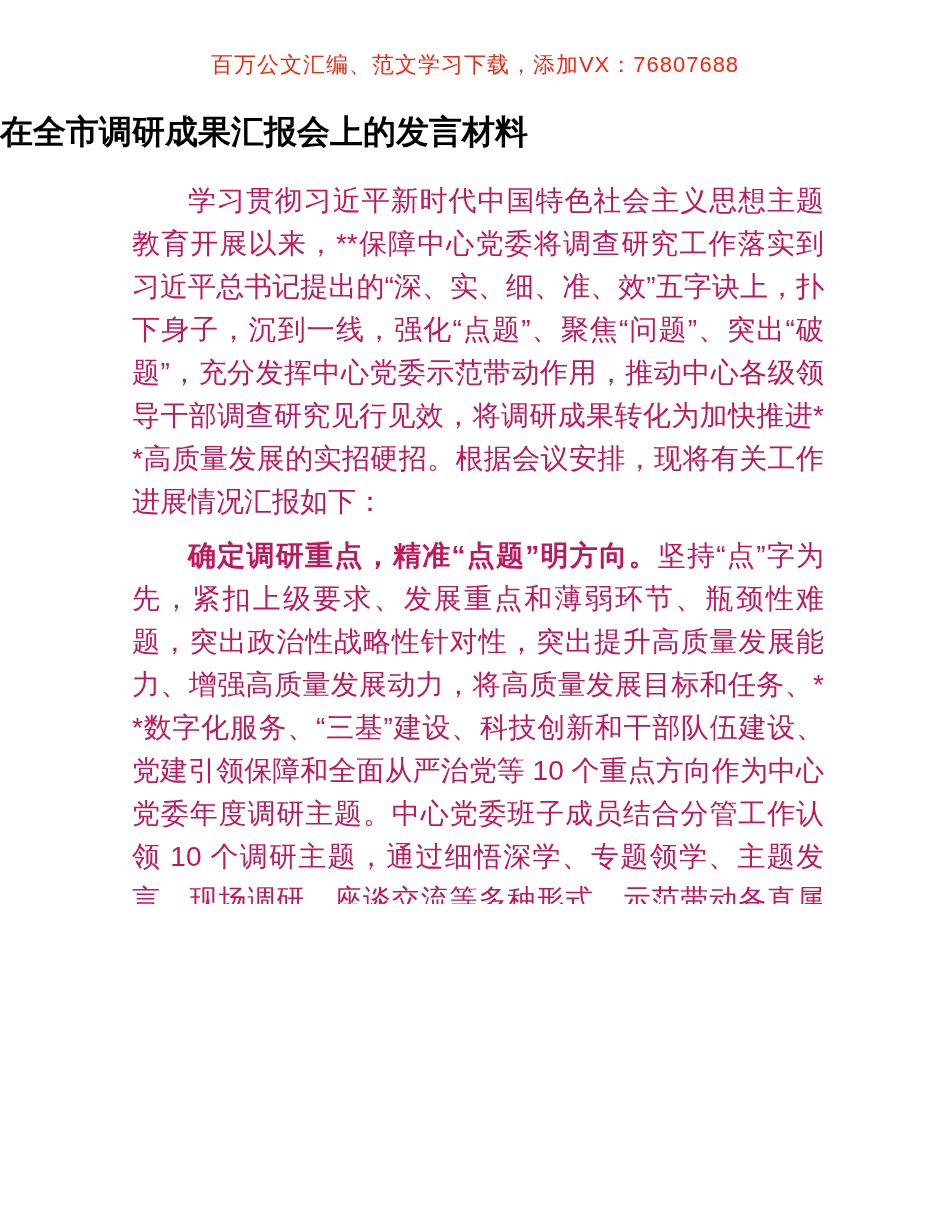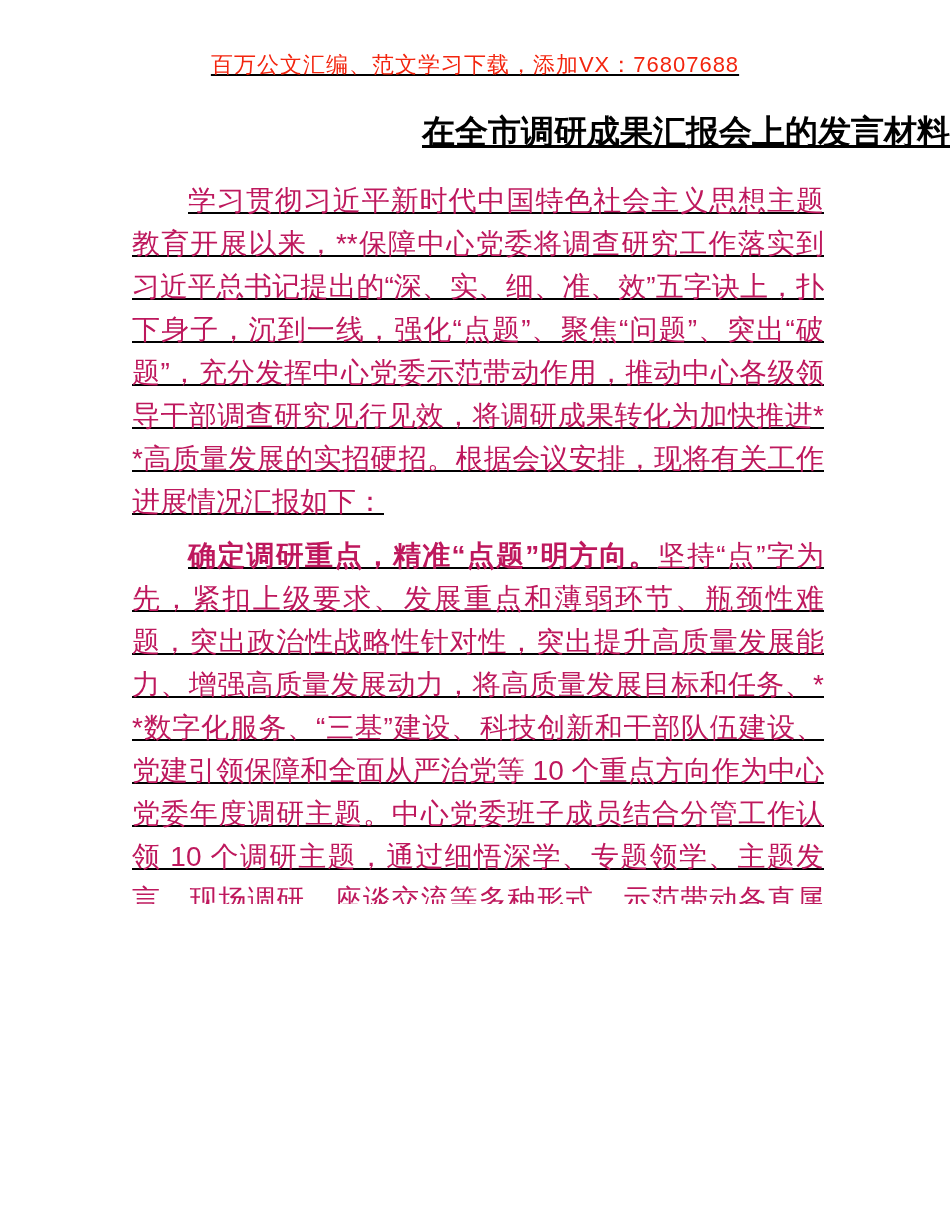--- a/index.html
+++ b/index.html
@@ -7,33 +7,32 @@
     padding: 0;
     background: #ffffff;
     font-family: "Liberation Sans", "DejaVu Sans", sans-serif;
   }
   .page {
     position: relative;
     width: 950px;
     height: 904px;
     background: #ffffff;
     overflow: hidden;
-    text-decoration: underline;
   }
   .notice {
     padding-top: 50px;
     text-align: center;
     font-size: 22px;
     letter-spacing: 1px;
     font-weight: 500;
     color: #f3250f;
   }
   .doc-title {
     margin-top: 30px;
-    text-align: right;
+    text-align: left;
     font-size: 33px;
     line-height: 44px;
     font-weight: bold;
     color: #000000;
   }
   .doc-body {
     width: 692px;
     margin-left: 132px;
     margin-top: 25px;
   }

